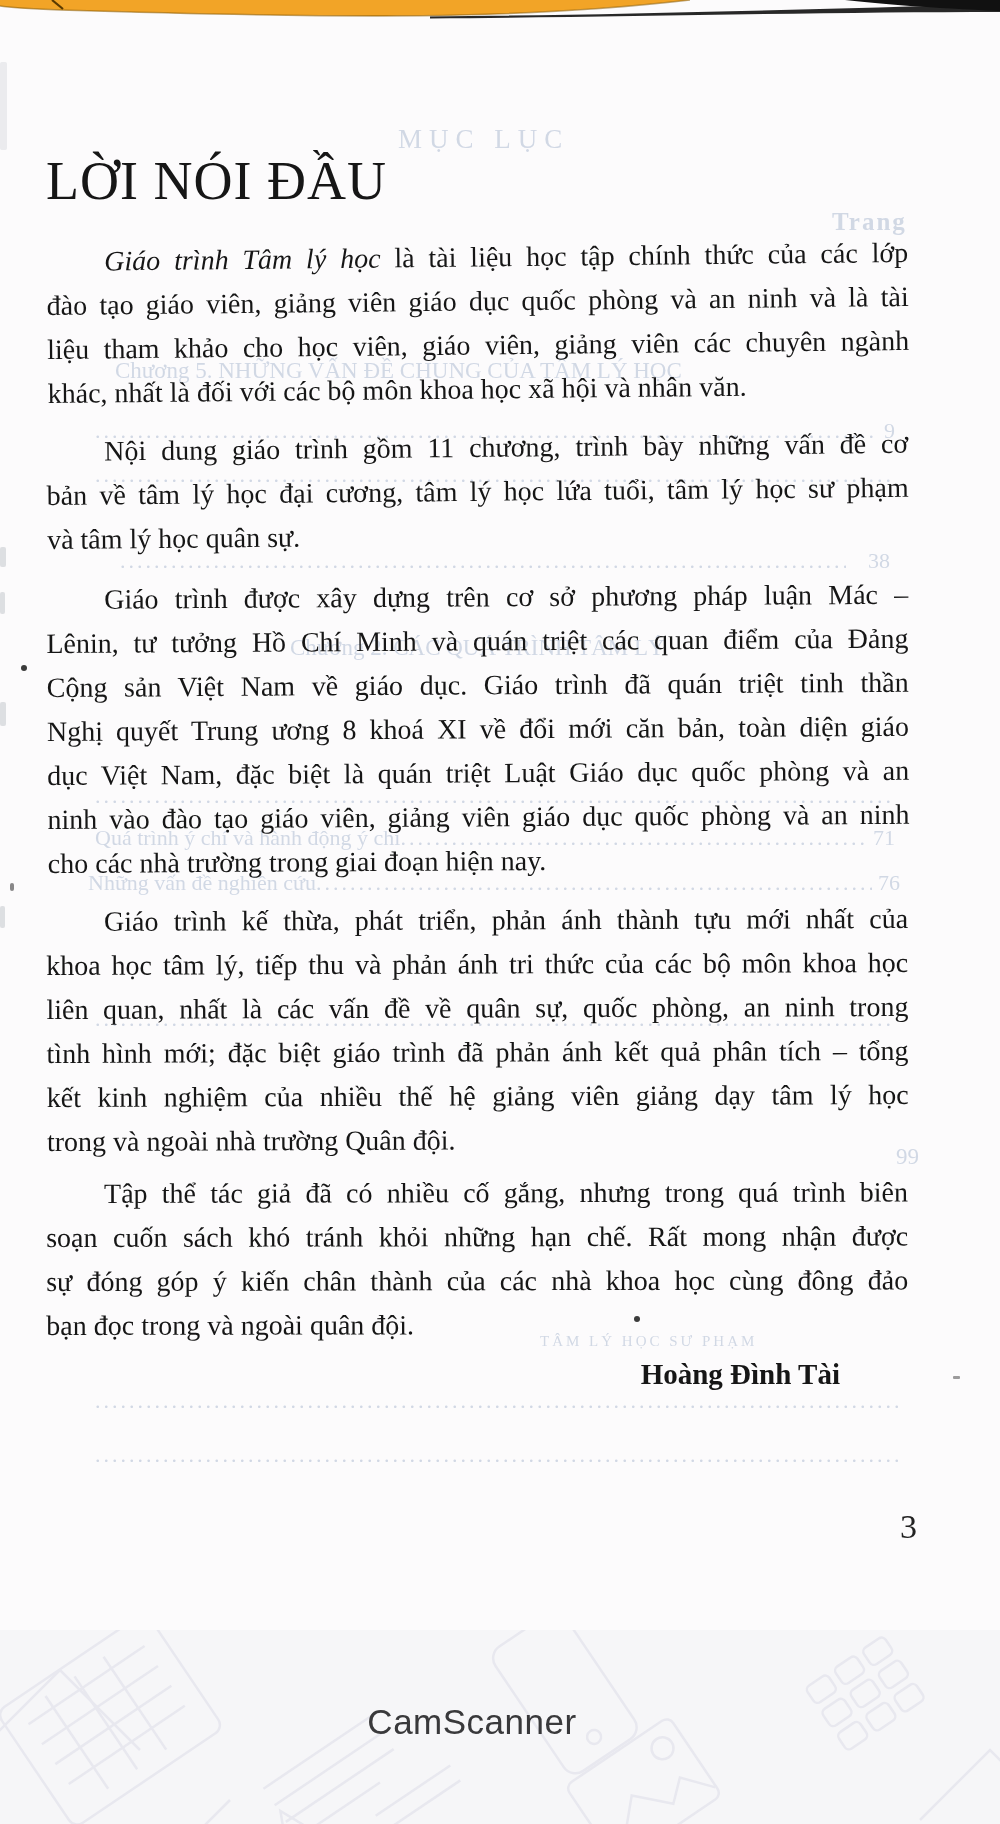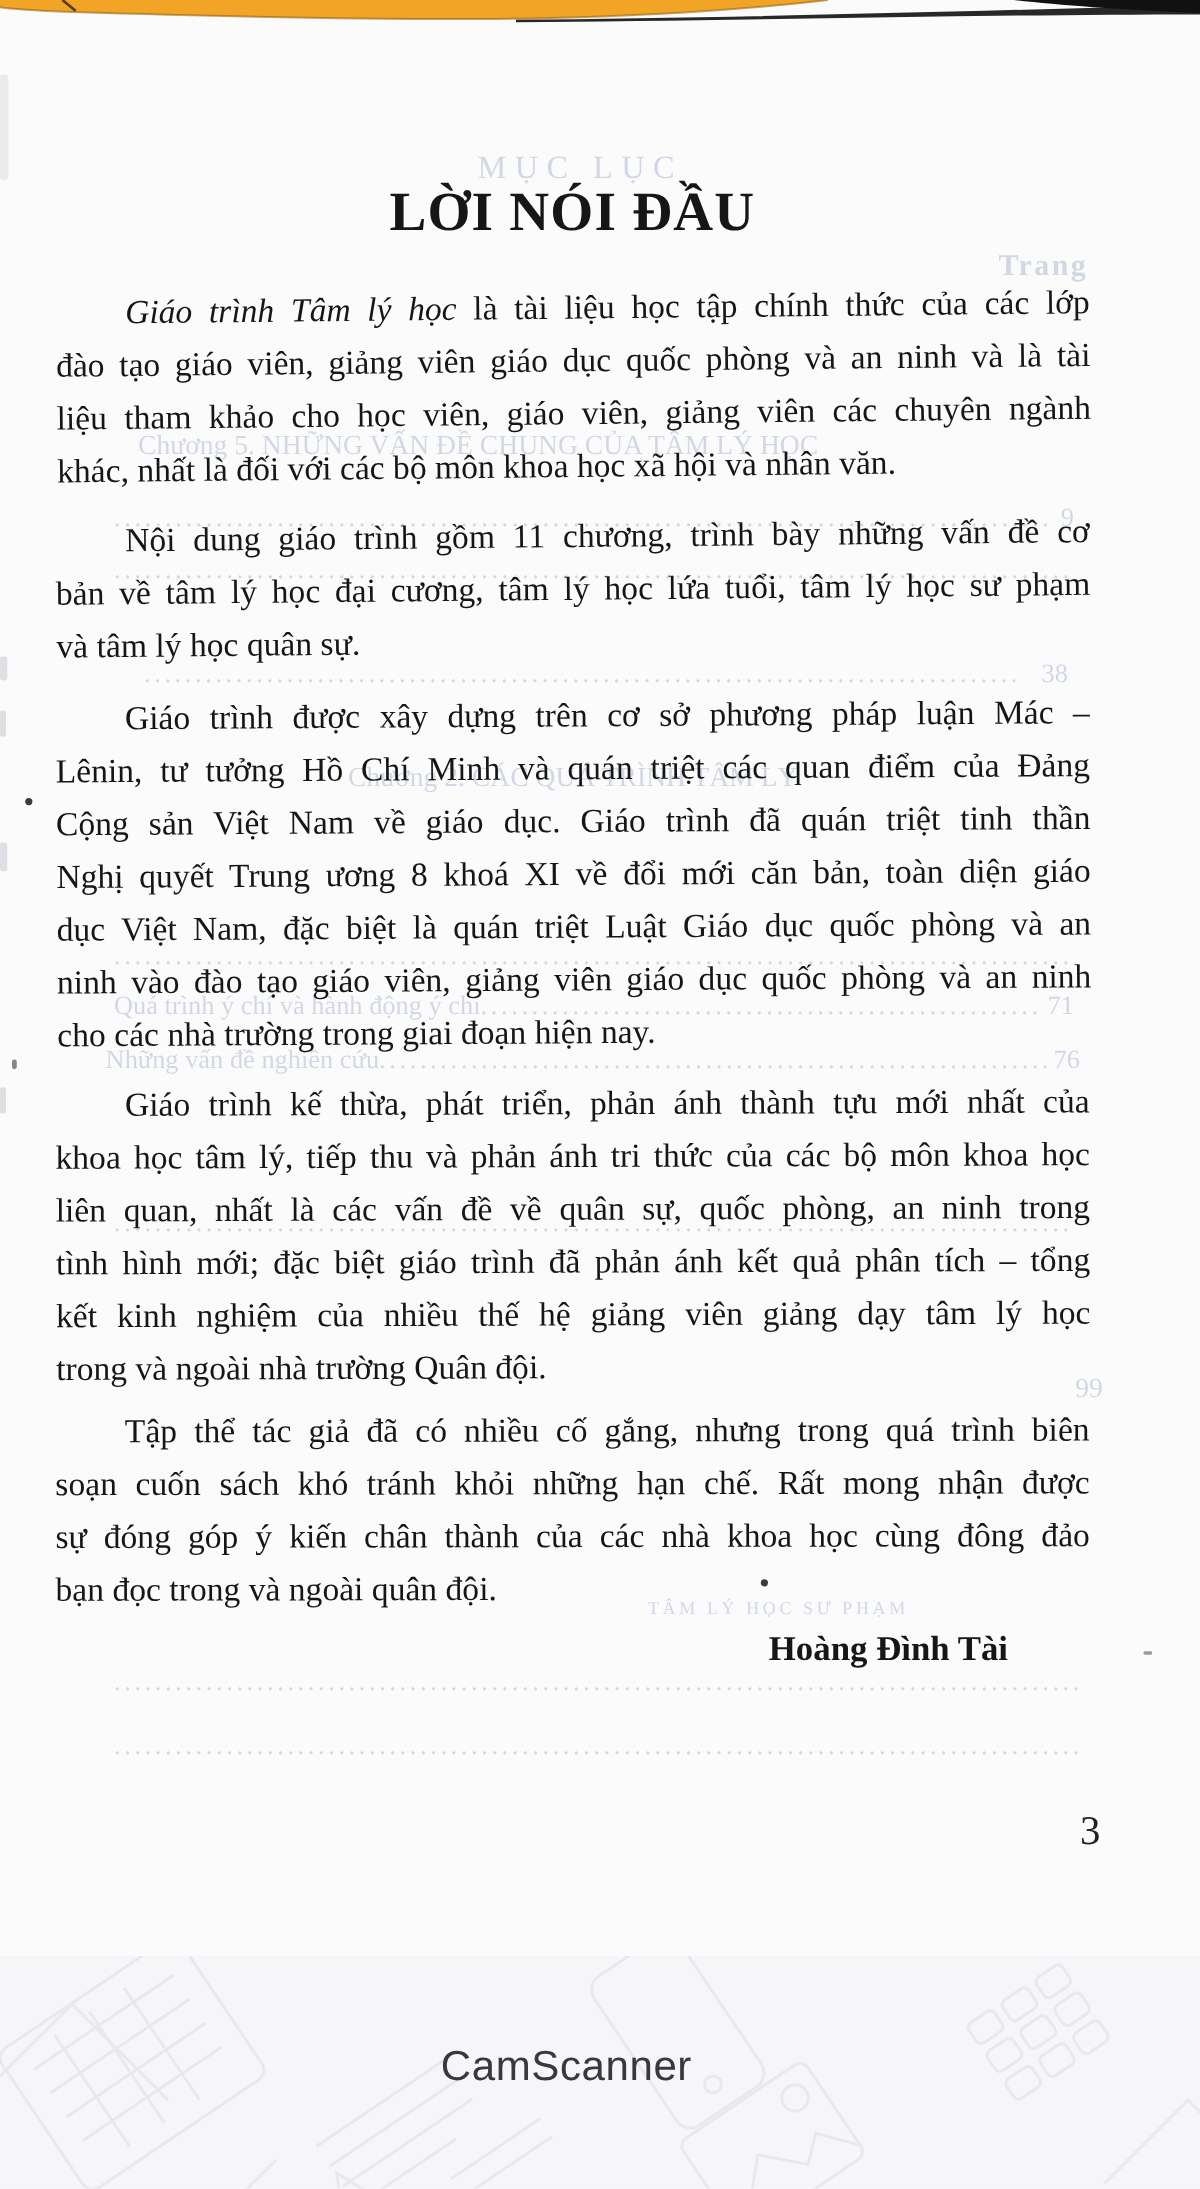--- a/index.html
+++ b/index.html
@@ -14,22 +14,22 @@
   .edge-sliver{position:absolute;left:0;background:#b9bcc4;opacity:.45;border-radius:2px;}
   
   .ghost{
     position:absolute;color:var(--ghost,#a7b6ce);opacity:.5;
     filter:blur(.6px);white-space:nowrap;z-index:1;
     font-family:"Liberation Serif",serif;
   }
   .ghost .dotlead{display:inline-block;overflow:hidden;vertical-align:bottom;letter-spacing:3px;}
   
   .page-title{
-    position:absolute;left:46px;top:150px;width:862px;text-align:center;
-    font-size:46px;font-weight:bold;color:var(--ink,#161616);
+    position:absolute;left:46px;top:150px;width:862px;text-align:left;
+    font-size:54px;font-weight:normal;color:var(--ink,#161616);
     letter-spacing:1px;z-index:2;
   }
   #text-column{position:absolute;left:46px;top:0;width:862px;z-index:2;}
   .para{position:absolute;left:0;width:862px;transform-origin:0 0;}
   .line{
     font-size:28px;line-height:44px;color:var(--ink,#161616);
     text-align:justify;text-align-last:justify;height:44px;
   }
   .line.last{text-align-last:left;}
   .line.indent{padding-left:58px;}

